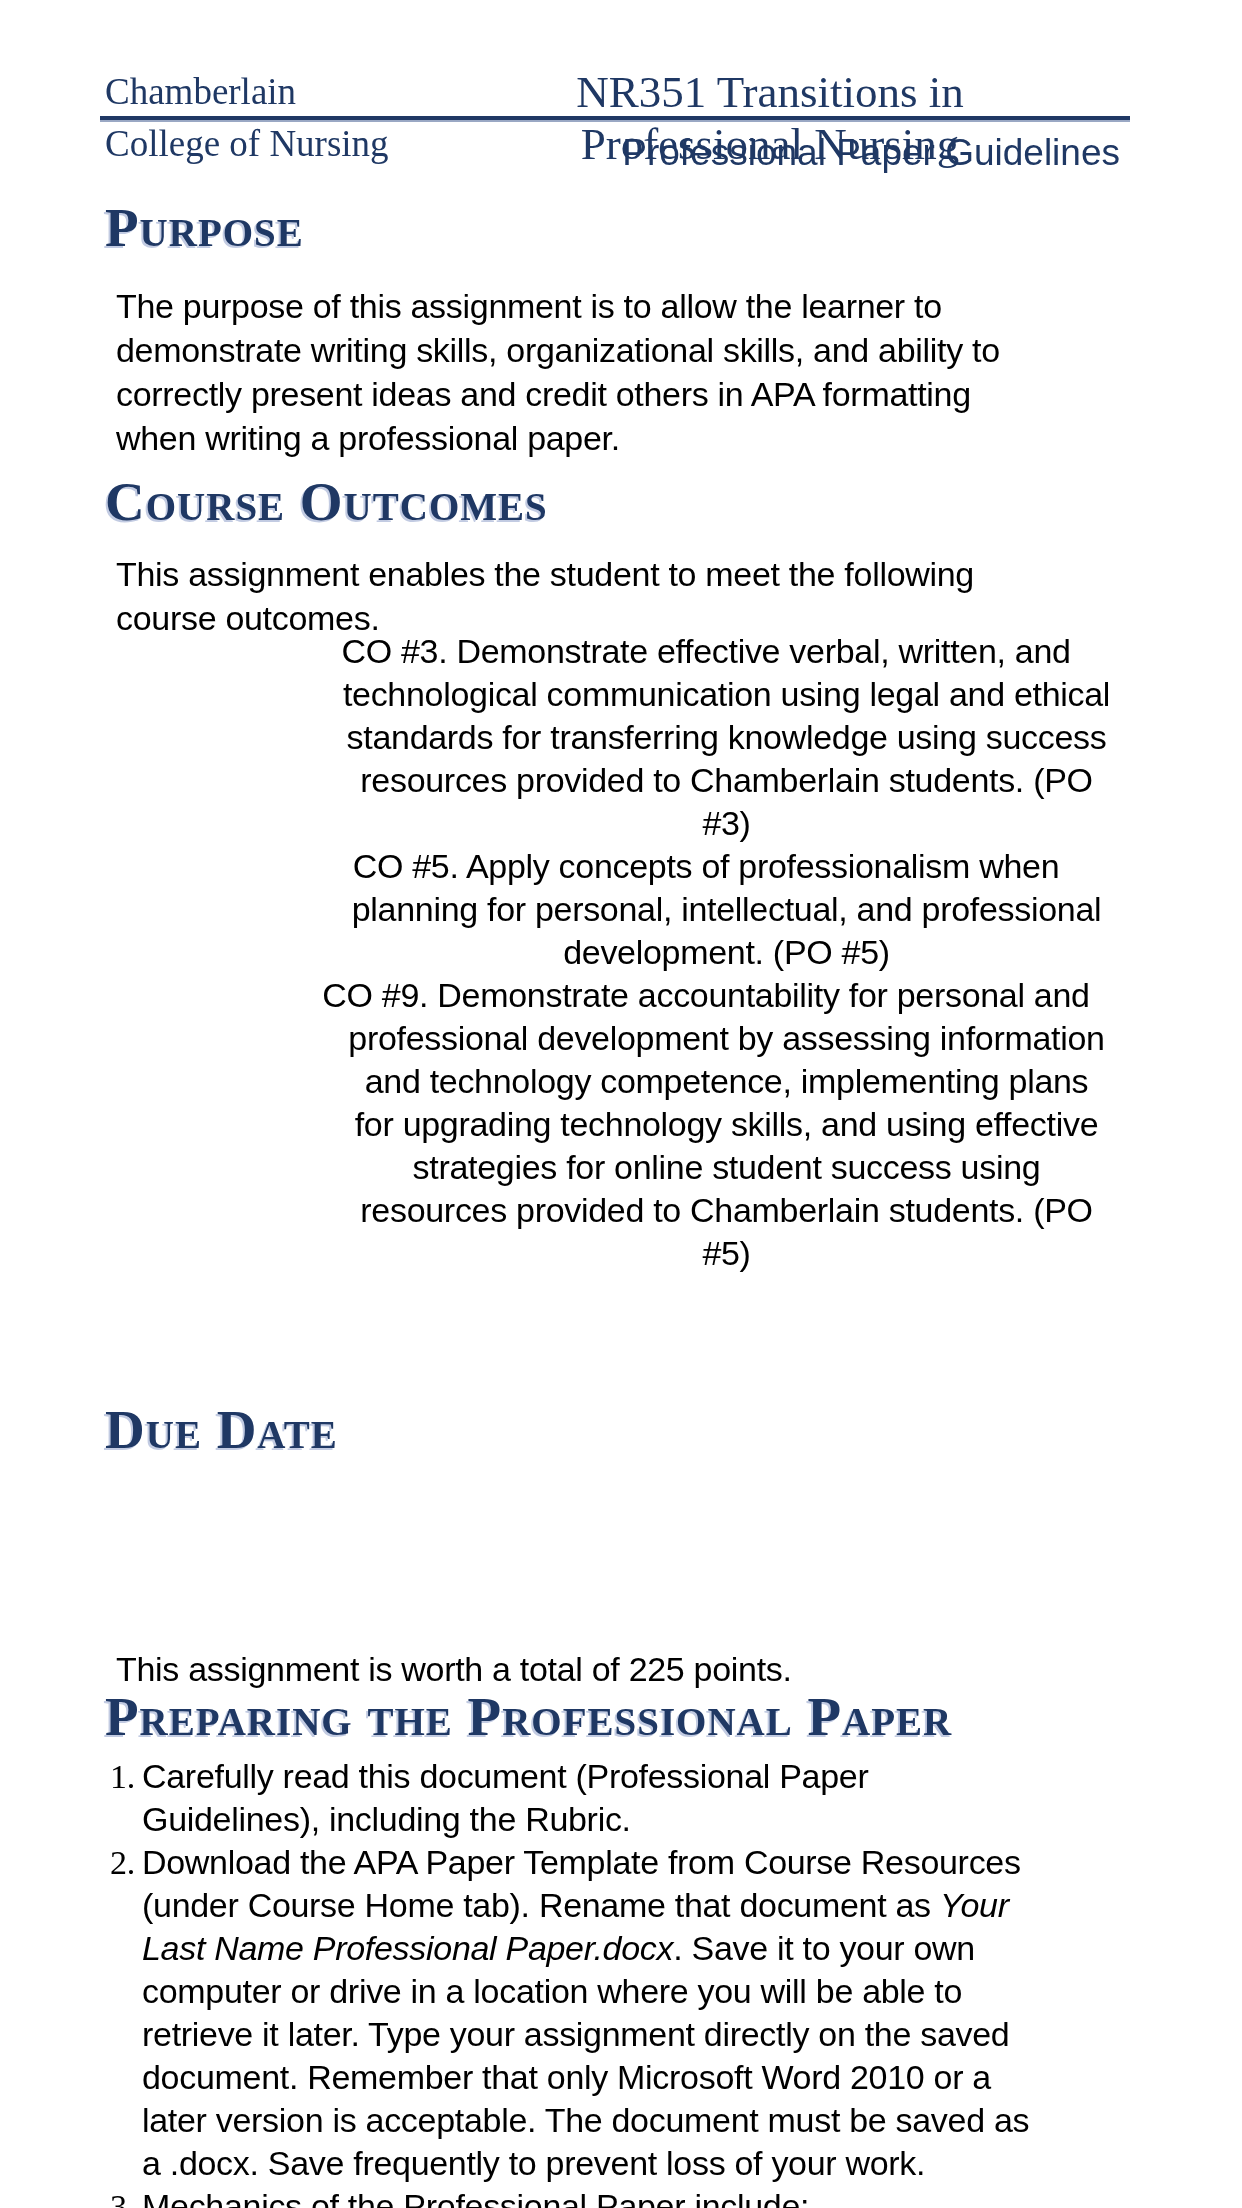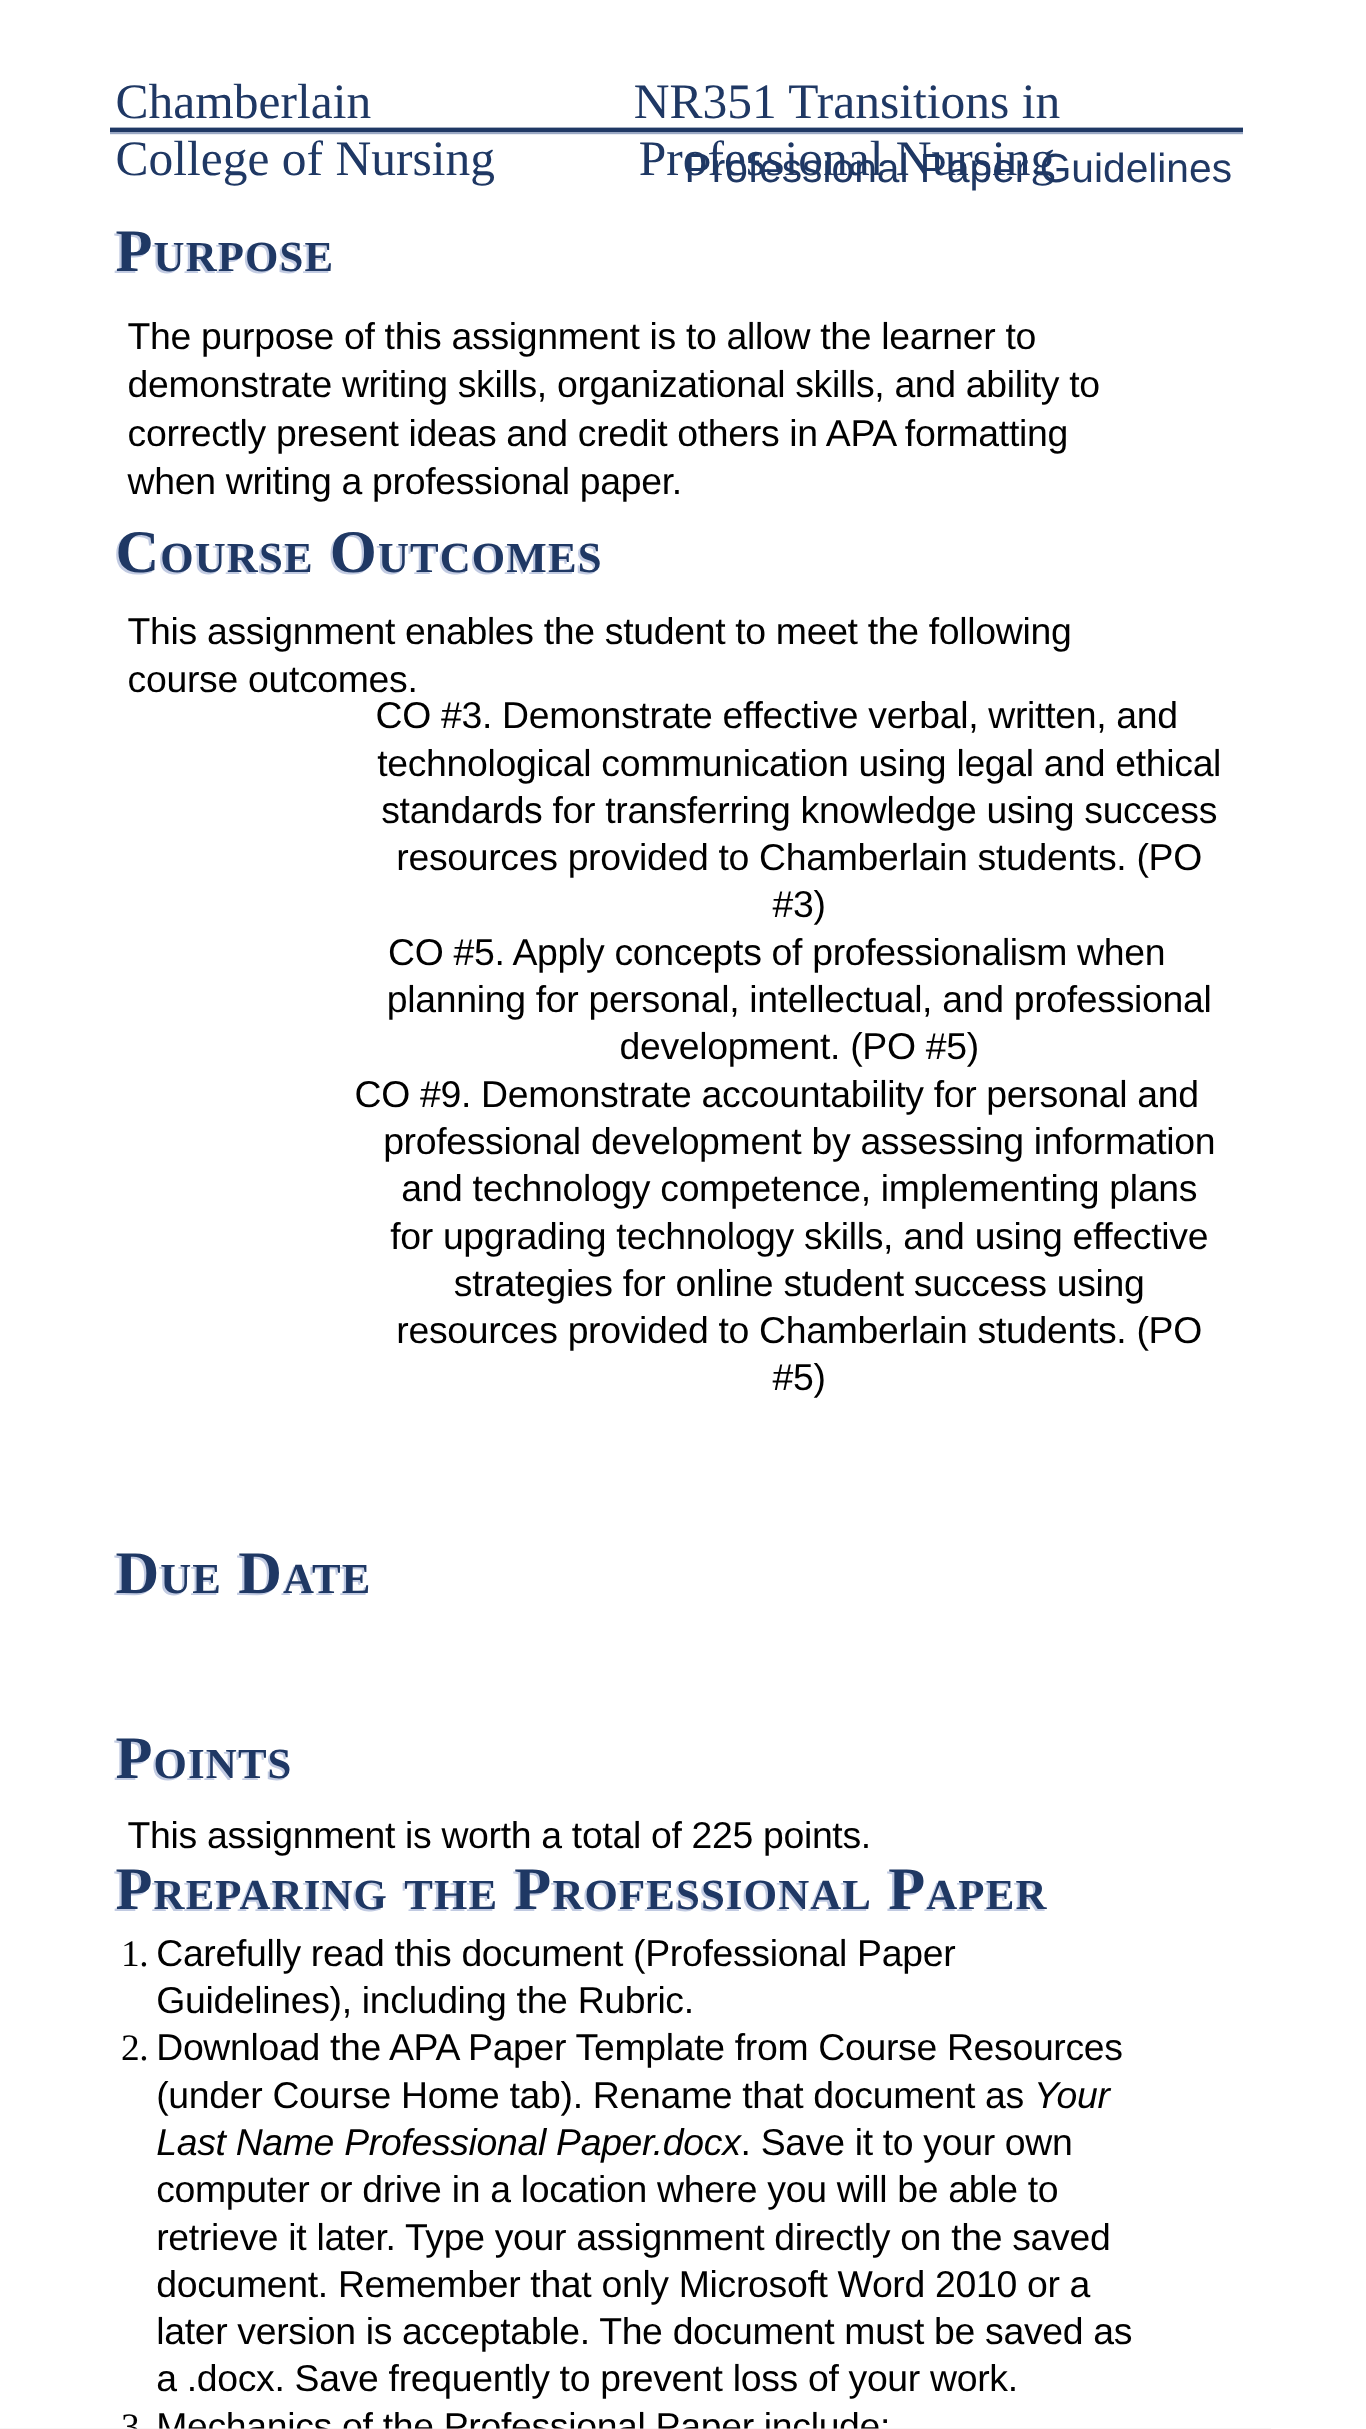--- a/index.html
+++ b/index.html
@@ -8,21 +8,21 @@
     width:1242px;height:2208px;
     background:#ffffff;
     overflow:hidden;
     font-family:"Liberation Sans",sans-serif;
     color:#000;
   }
   
   .org{
     position:absolute;left:105px;top:66px;
     font-family:"Liberation Serif",serif;
-    font-size:45px;line-height:52px;
+    font-size:37px;line-height:52px;
     color:var(--navy);
     white-space:pre-line;
   }
   .course{
     position:absolute;left:400px;top:66px;width:740px;
     text-align:center;
     font-family:"Liberation Serif",serif;
     font-size:45px;line-height:52px;
     color:var(--navy);
     white-space:pre-line;
@@ -116,21 +116,20 @@
 professional development by assessing information
 and technology competence, implementing plans
 for upgrading technology skills, and using effective
 strategies for online student success using
 resources provided to Chamberlain students. (PO
 #5)</div>
   </div>
 
   <h2 class="h2" style="top:1402px">Due Date</h2>
 
-  <h2 class="h2" style="top:1570px">Points</h2>
   <p class="para" style="top:1636px">This assignment is worth a total of 225 points.</p>
 
   <h2 class="h2" style="top:1689px">Preparing the Professional Paper</h2>
   <div class="prep-list" style="top:1755px">
     <div class="prep-item"><span class="num">1.</span><span class="text">Carefully read this document (Professional Paper
 Guidelines), including the Rubric.</span></div>
     <div class="prep-item"><span class="num">2.</span><span class="text"><span>Download the APA Paper Template from Course Resources
 (under Course Home tab). Rename that document as </span><span class="it">Your
 Last Name Professional Paper.docx</span><span>. Save it to your own
 computer or drive in a location where you will be able to

